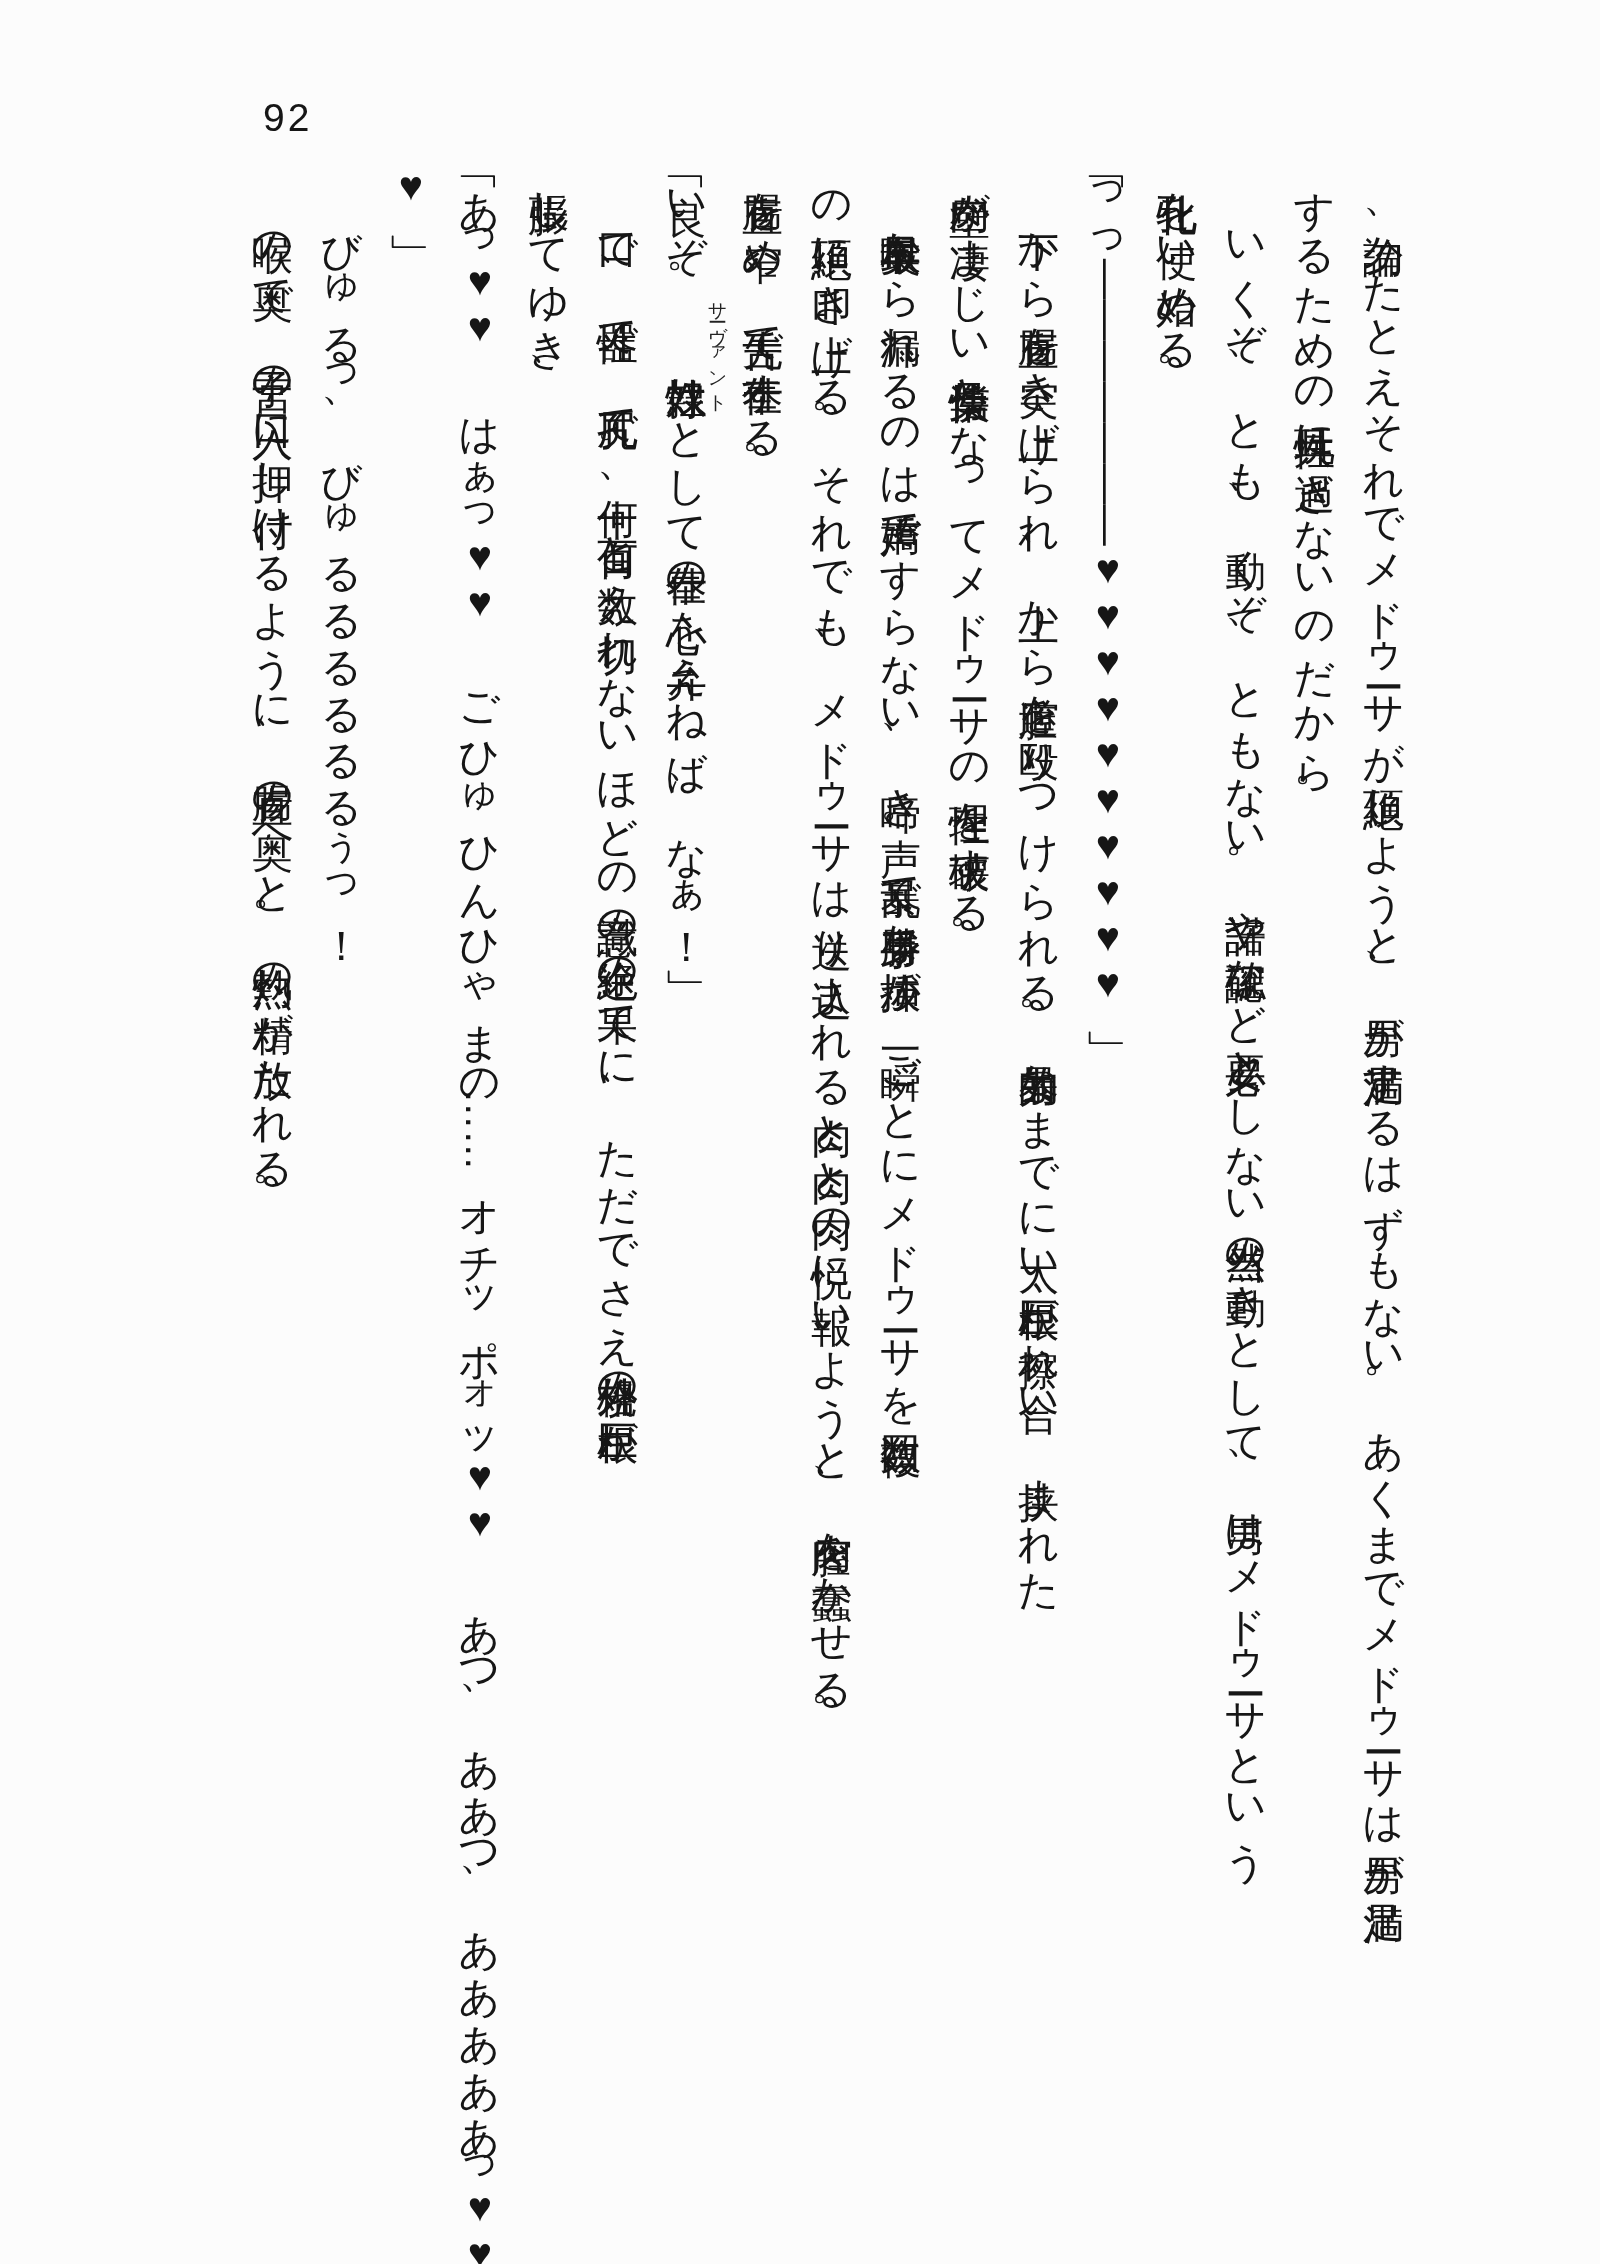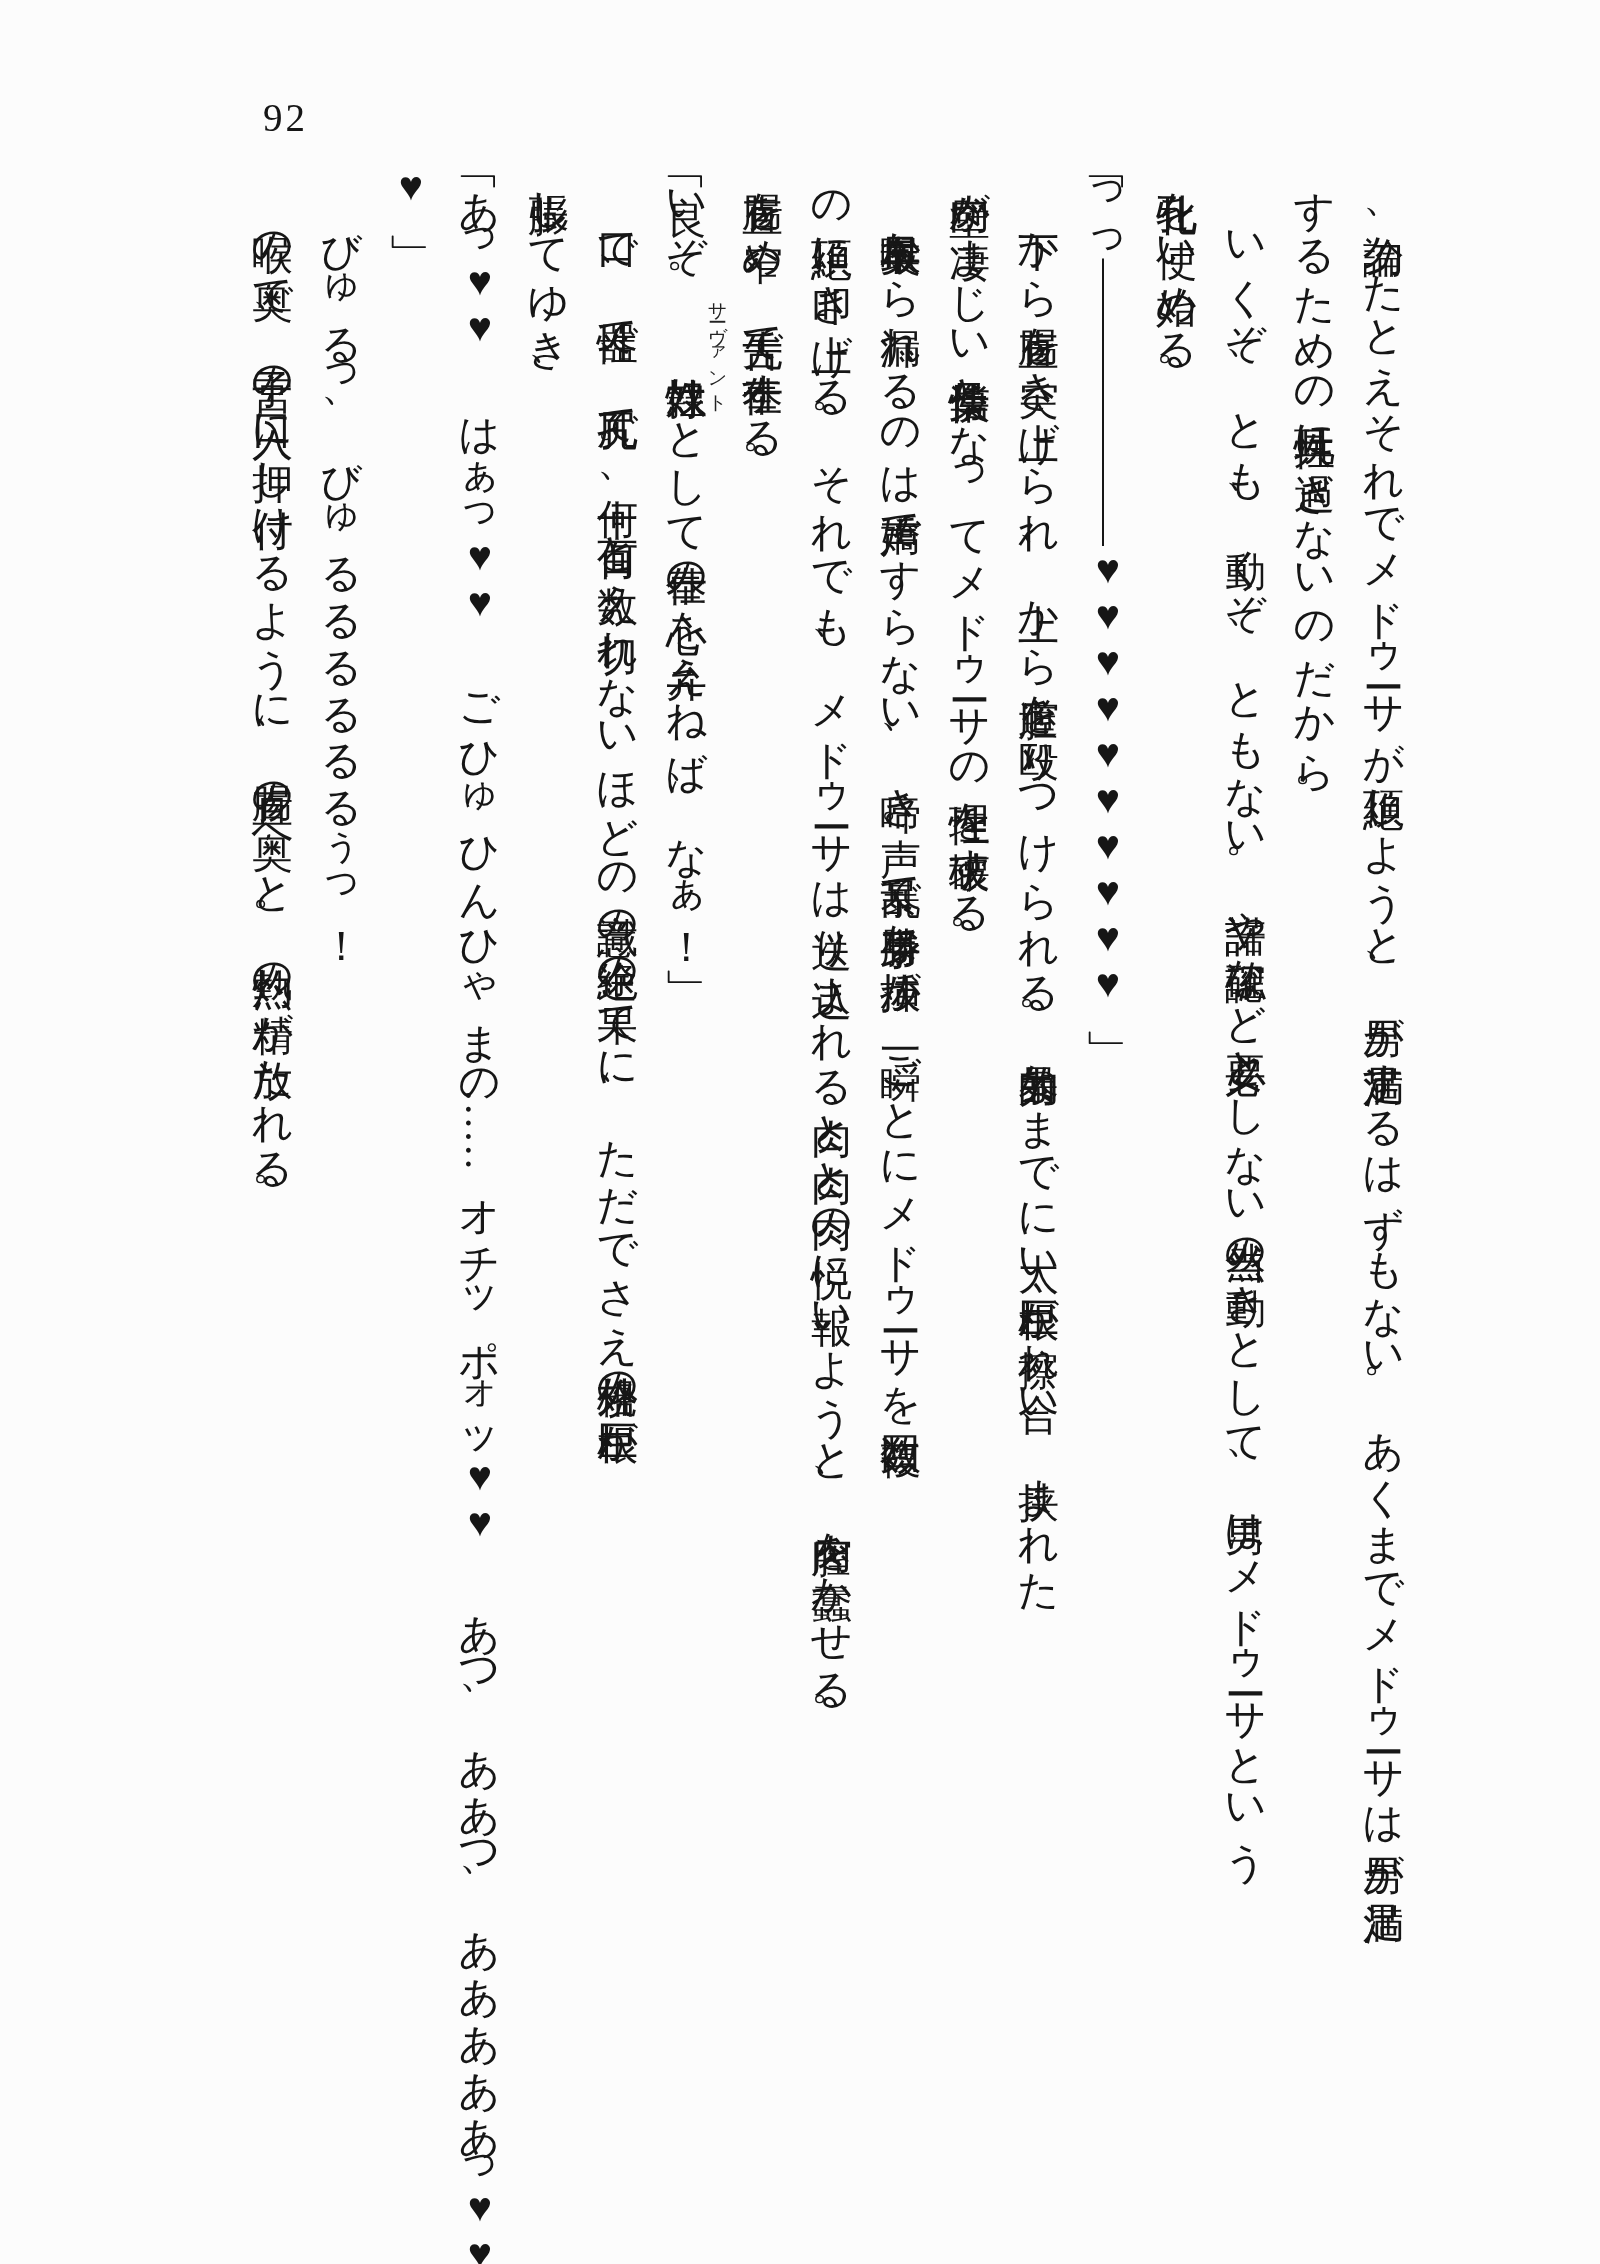--- a/index.html
+++ b/index.html
@@ -2,21 +2,21 @@
 <html lang="ja"><head>
 <meta charset="utf-8">
 <style>
   html, body { margin: 0; padding: 0; }
   .page {
     position: relative;
     width: 1600px;
     height: 2264px;
     background: #fcfcfc;
     color: #161616;
-    font-family: Liberation Serif, serif;
+    font-family: Liberation Sans, sans-serif;
     overflow: hidden;
   }
   .page-number {
     position: absolute;
     top: 98px;
     left: 263px;
     font-size: 39px;
     letter-spacing: 3px;
     line-height: 1;
   }

